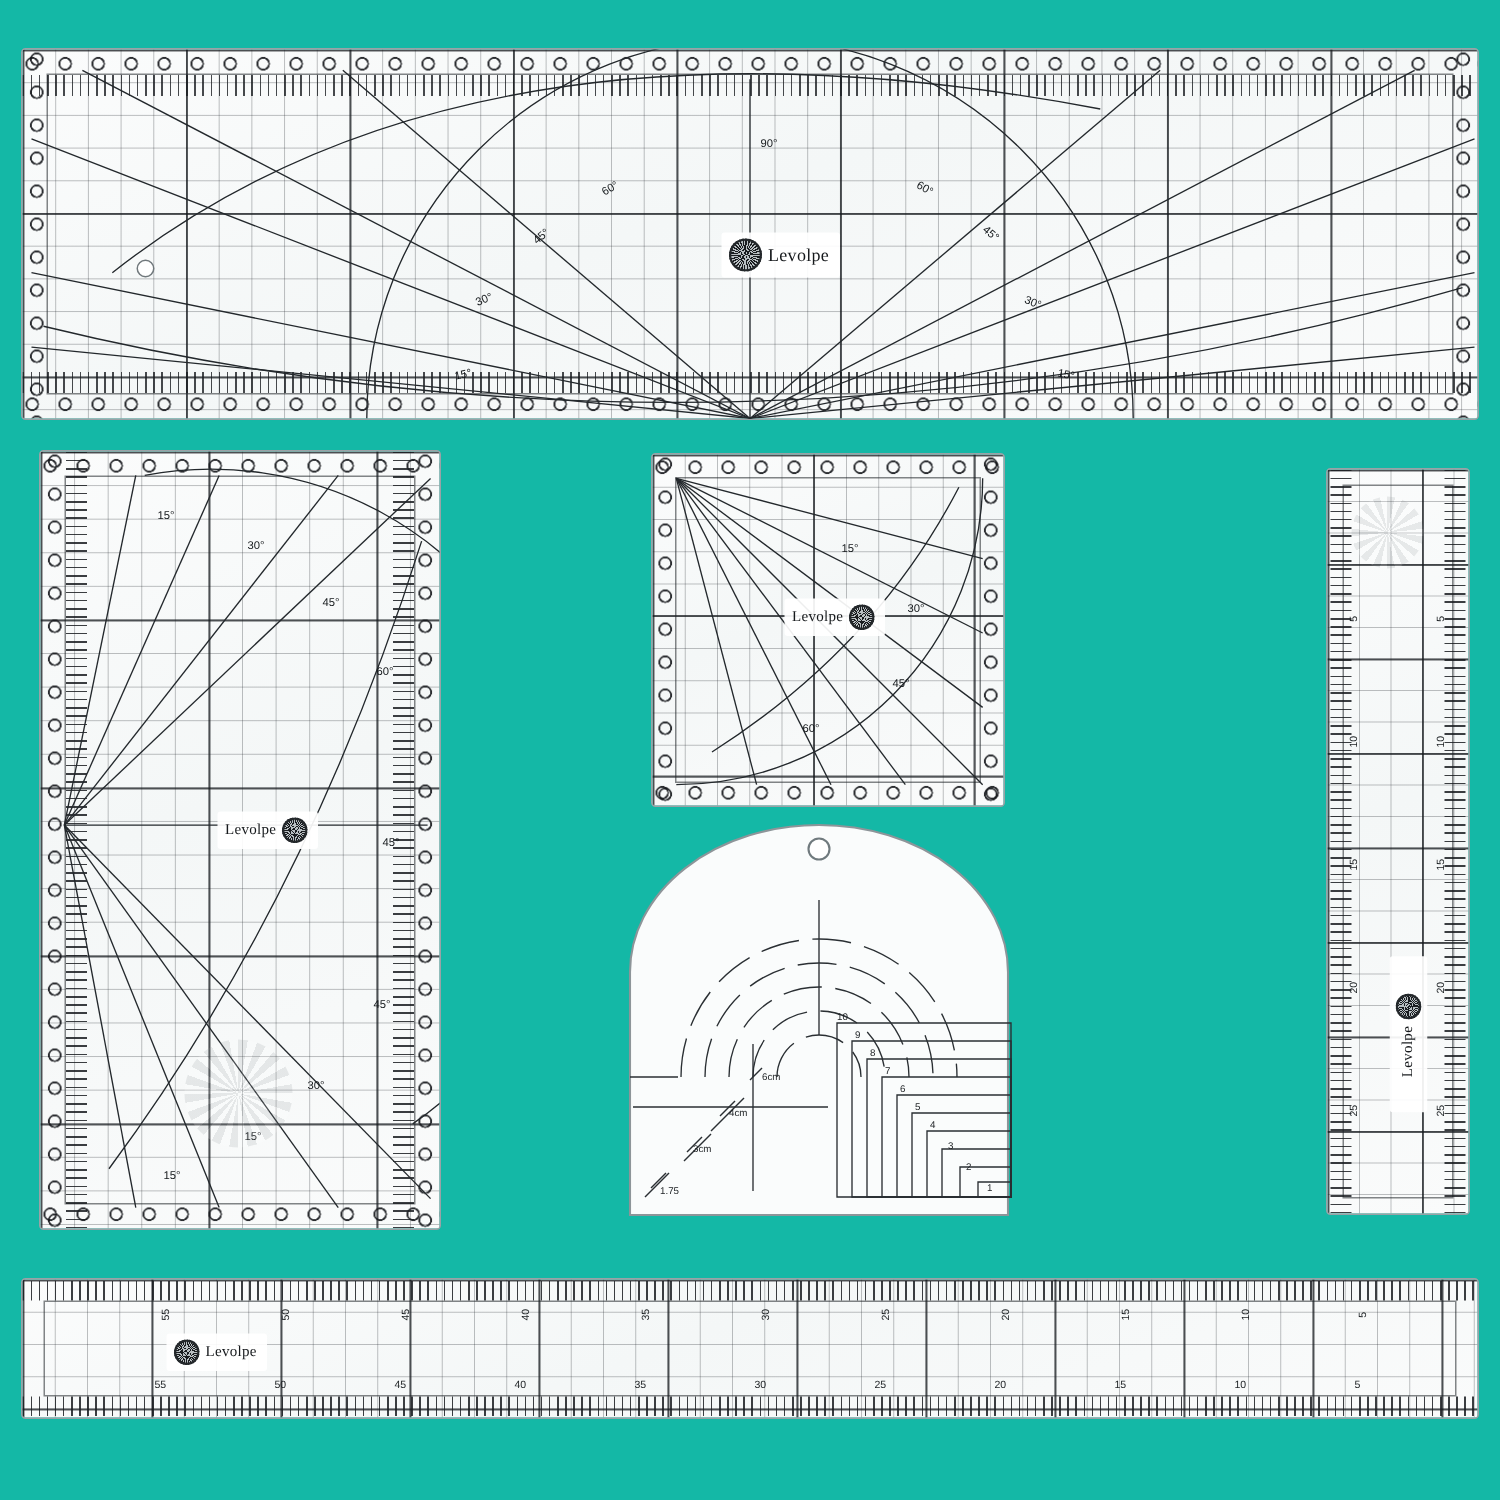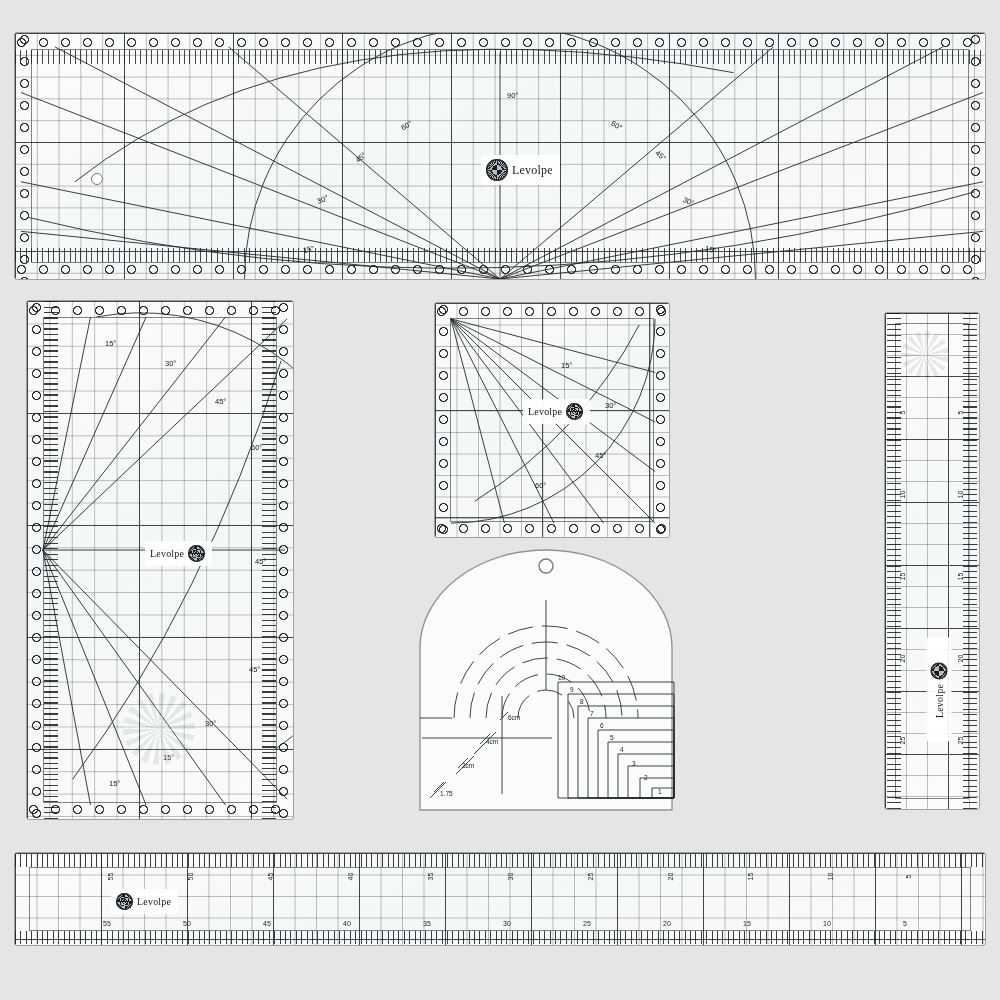--- a/index.html
+++ b/index.html
@@ -11,21 +11,21 @@
     width: 1000px;
     height: 1000px;
     font-family: "Liberation Sans", sans-serif;
     position: relative;
     overflow: hidden;
   }
   #stage {
     position: relative;
     width: 1000px;
     height: 1000px;
-    background: #e5e5e5;
+    background: #14b8a6;
   }
   .ruler {
     position: absolute;
     box-sizing: border-box;
     background: #fcfdfd;
     border: 1px solid #9aa2a6;
     border-radius: 3px;
     overflow: hidden;
   }
   .ruler.clear {

